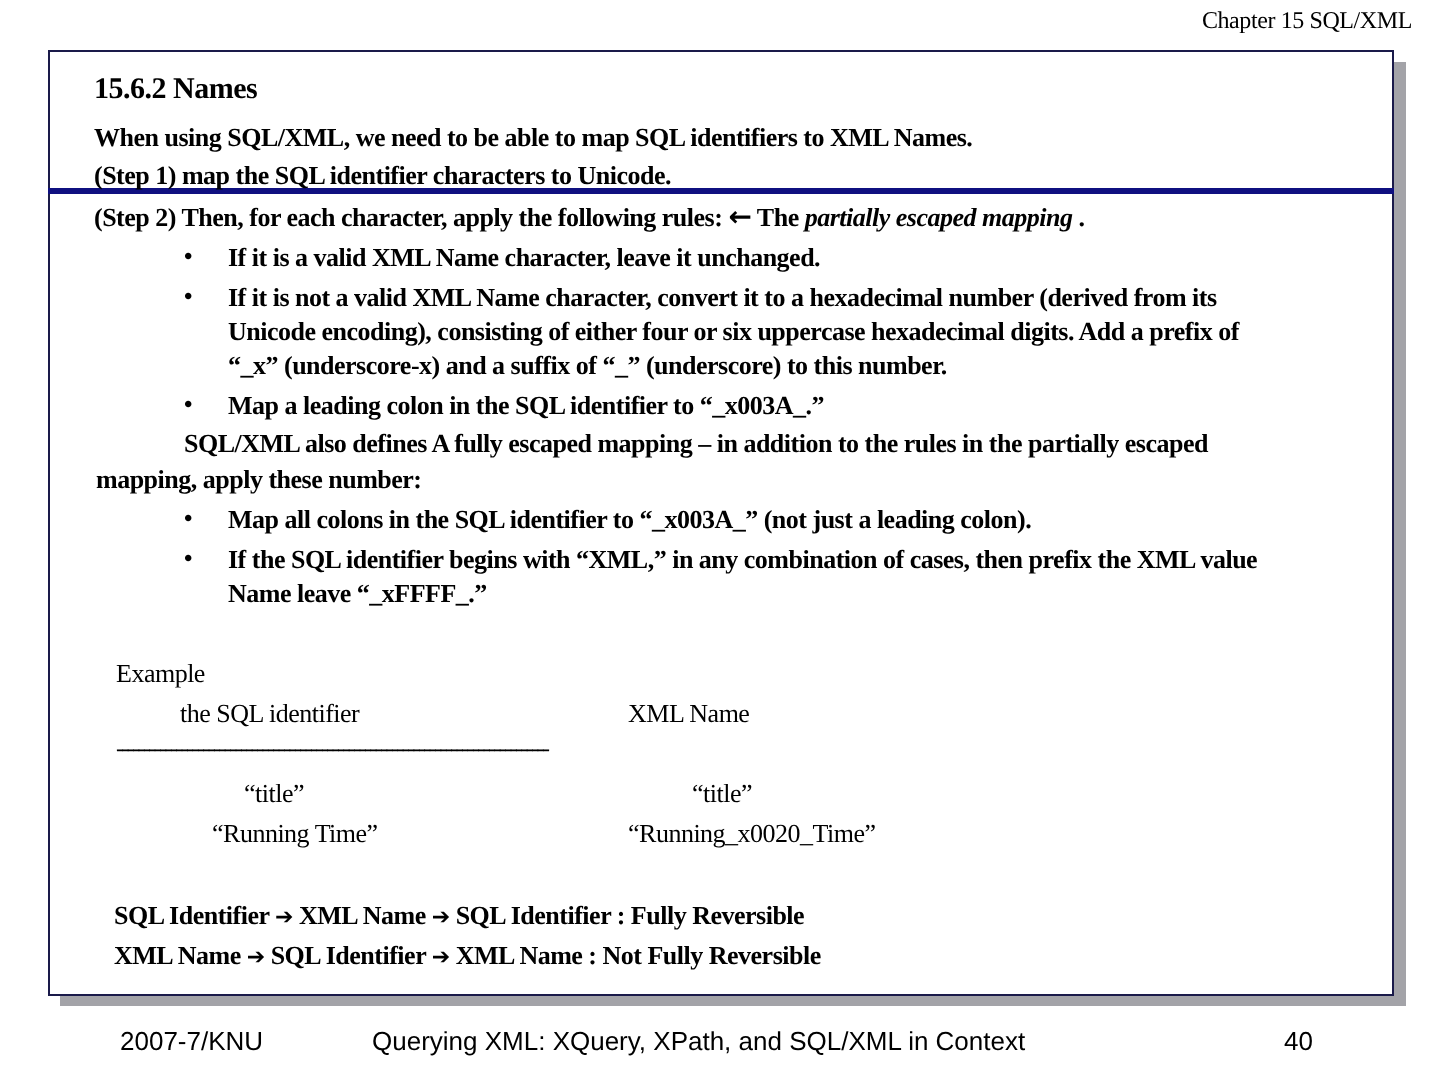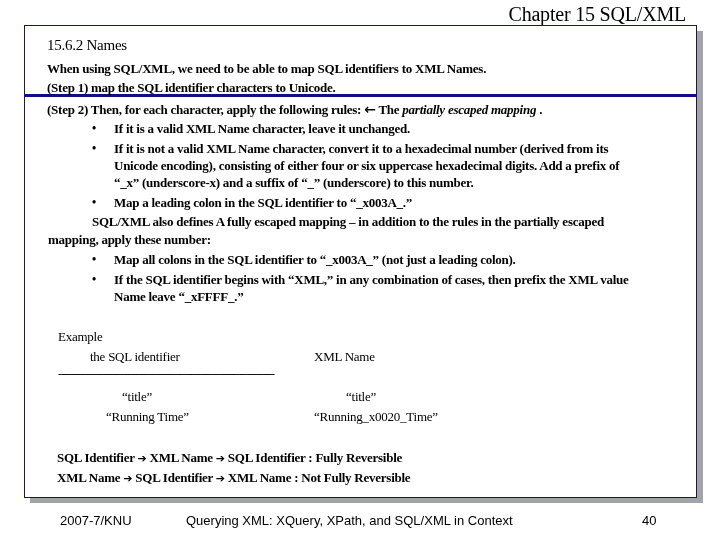--- a/index.html
+++ b/index.html
@@ -1,34 +1,34 @@
 <!DOCTYPE html>
 <html><head>
 <meta charset="utf-8">
 <style>
   html, body { margin: 0; padding: 0; }
   body {
     width: 720px; height: 540px; background: #ffffff; position: relative; overflow: hidden;
     font-family: "Liberation Serif", "DejaVu Serif", serif; color: #000;
   }
   .chapter {
-    position: absolute; right: 34px; top: 3px; font-size: 20px; letter-spacing: -0.2px;
+    position: absolute; right: 14px; top: 3px; font-size: 12px; letter-spacing: -0.2px;
   }
   .shadow {
     position: absolute; left: 30px; top: 31px; width: 673px; height: 472px; background: #a3a3a8;
   }
   .box {
     position: absolute; left: 24px; top: 25px; width: 671px; height: 471px;
     background: #fff; border: 1px solid #1a1a4a;
   }
   .blue-line {
     position: absolute; left: 24px; top: 94px; width: 673px; height: 3px; background: #0f1080;
   }
   .t { position: absolute; white-space: nowrap; font-weight: bold; font-size: 13px; letter-spacing: -0.25px; }
-  .title { font-size: 15px; font-weight: normal; text-align: right; }
+  .title { font-size: 15px; font-weight: bold; text-align: right; }
   .plain { font-weight: normal; }
   .bullet { position: absolute; font-weight: bold; font-size: 12px; }
   .ital { font-style: italic; }
   .footer { position: absolute; top: 513px; font-family: "Liberation Sans", "DejaVu Sans", sans-serif; font-size: 13px; color: #000; }
 </style>
 </head>
 <body>
 
 <div class="chapter">Chapter 15 SQL/XML</div>
 

